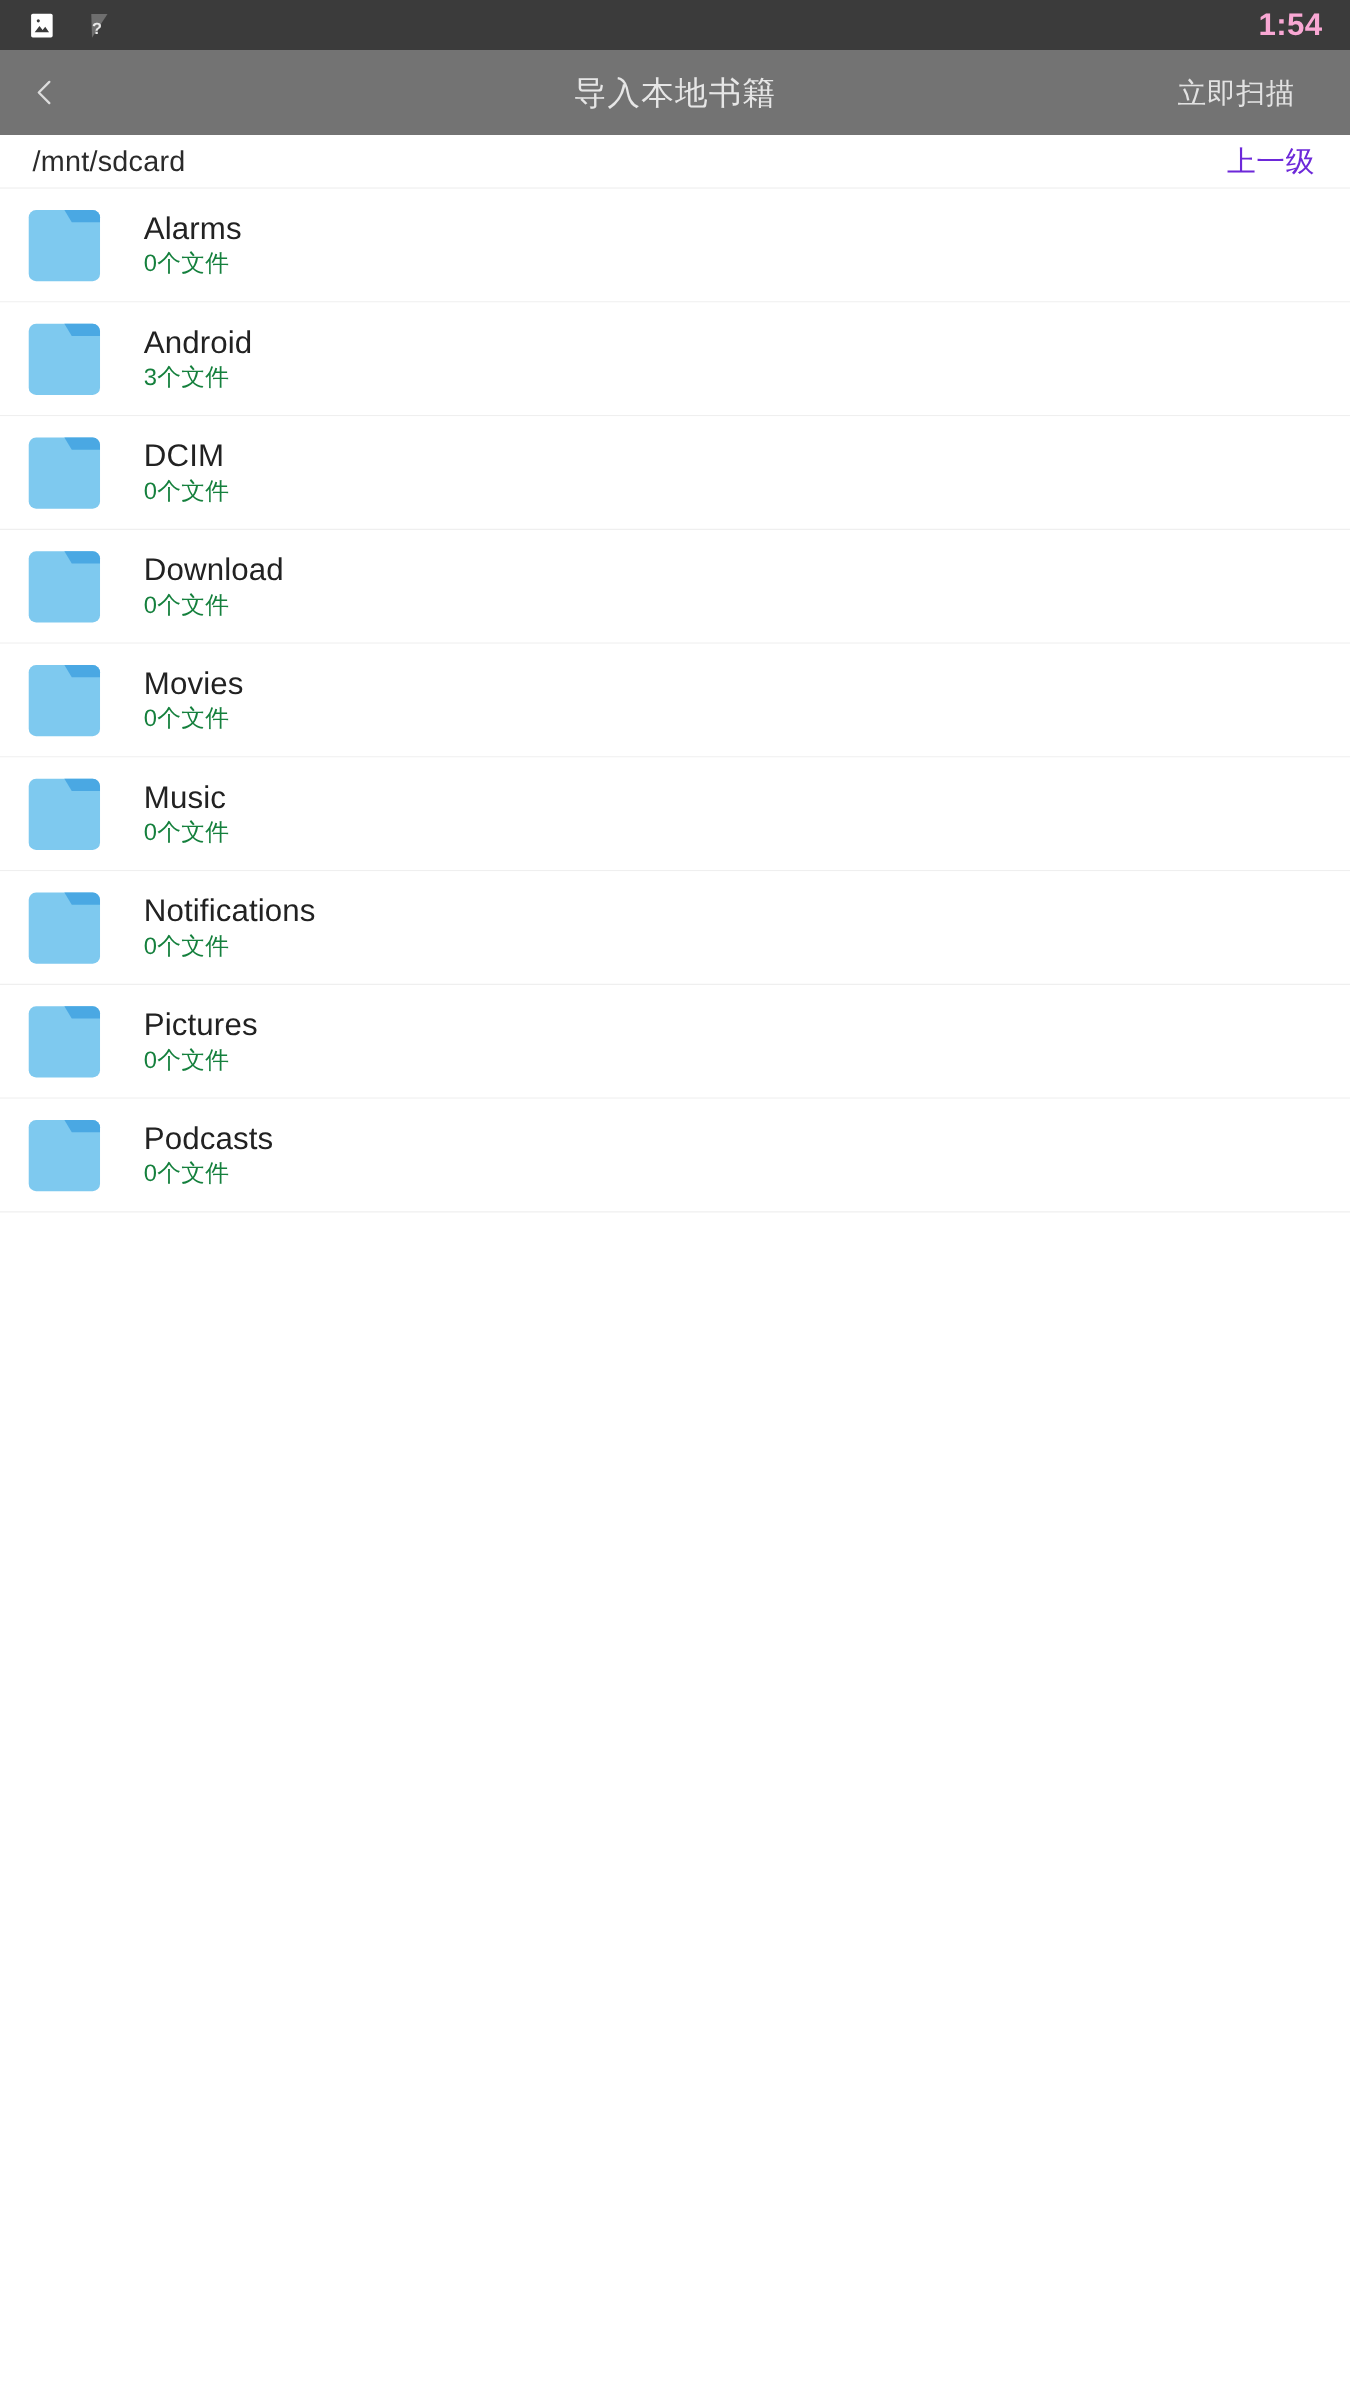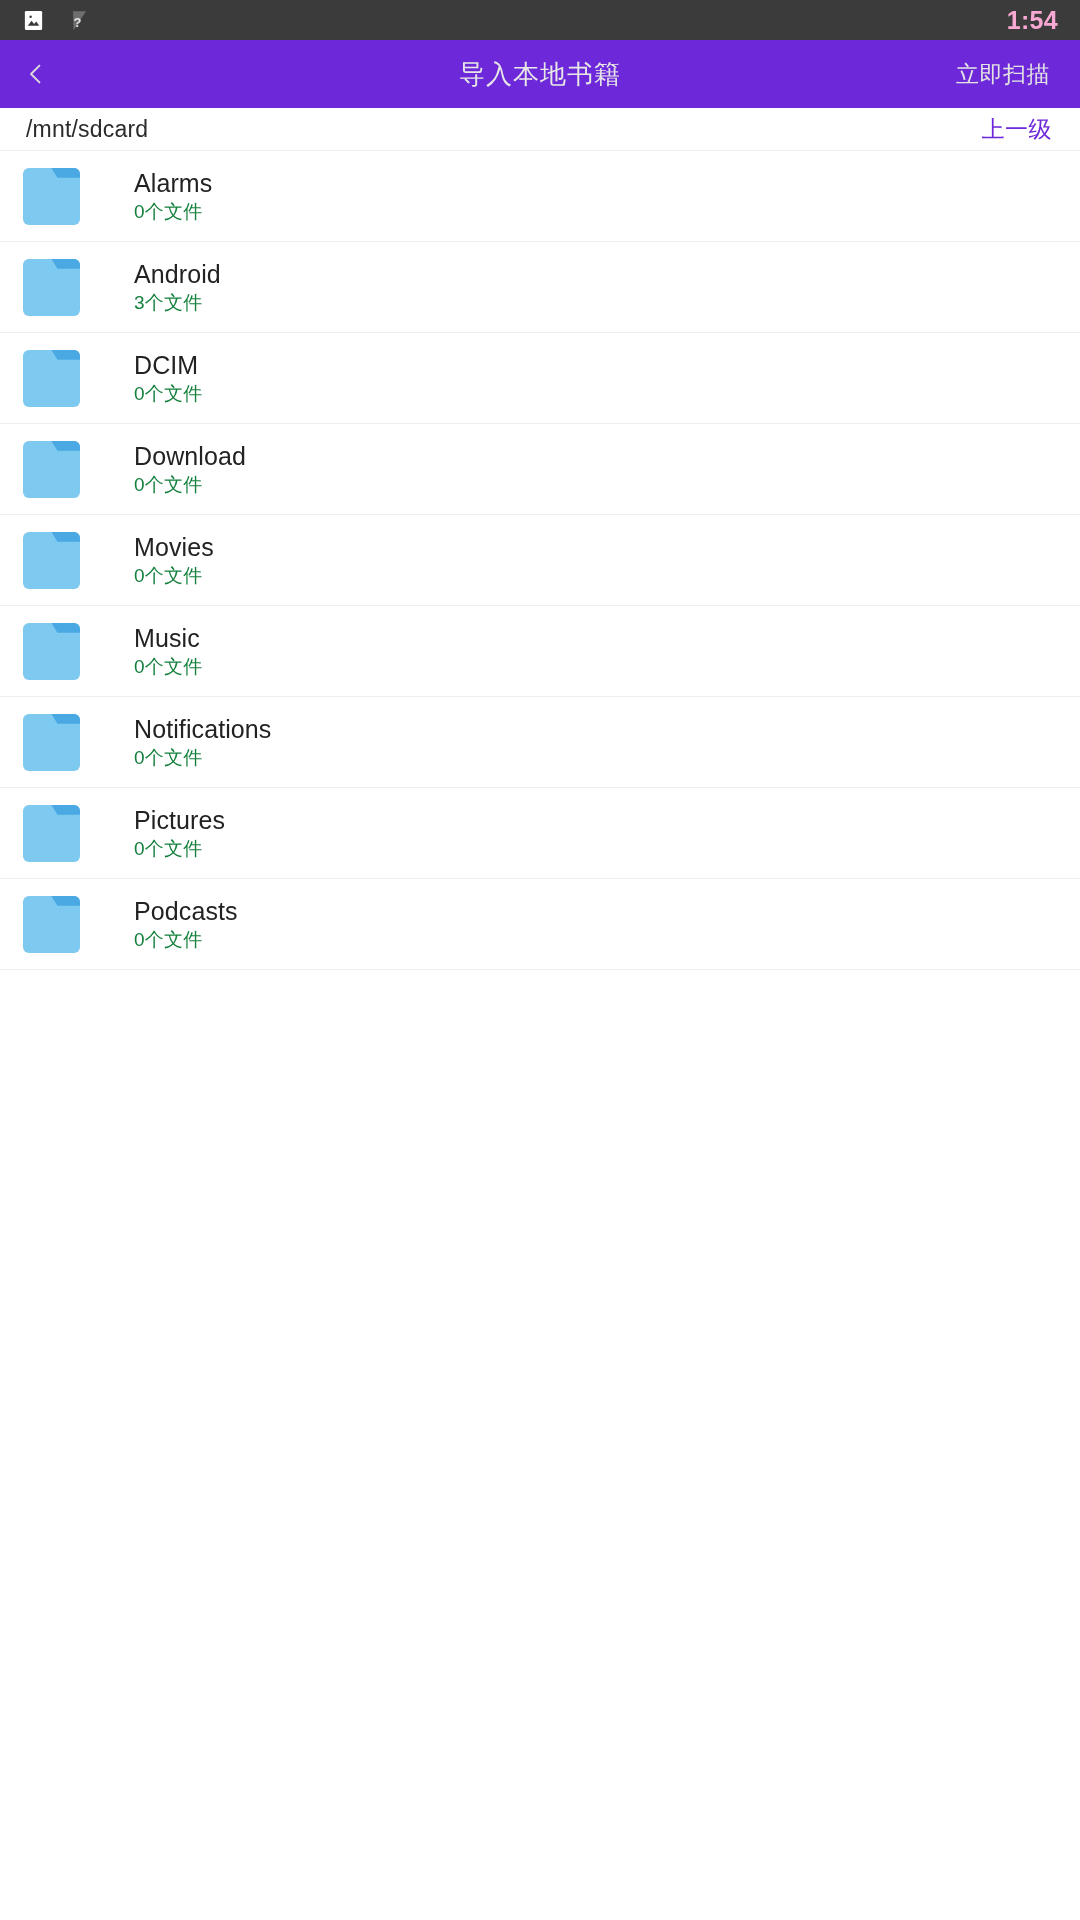--- a/index.html
+++ b/index.html
@@ -57,21 +57,21 @@
   }
   .icon-wifi-unknown {
     width: 28px;
     height: 23px;
     display: block;
   }
 
   
   .app-bar {
     height: 68px;
-    background: #6d28d9;
+    background: #737373;
     display: flex;
     align-items: center;
     position: relative;
     flex: 0 0 auto;
     box-sizing: border-box;
   }
   .back-btn {
     width: 72px;
     height: 68px;
     display: flex;
@@ -93,21 +93,21 @@
     left: 0;
     right: 0;
     text-align: center;
     color: #e6e6e6;
     font-size: 26px;
     letter-spacing: 1px;
     pointer-events: none;
   }
   .scan-btn {
     margin-left: auto;
-    margin-right: 26px;
+    margin-right: 40px;
     color: #e2e2e2;
     font-size: 23px;
     letter-spacing: 0.5px;
     background: transparent;
     border: 0;
     padding: 8px 4px;
     cursor: pointer;
     font-family: inherit;
     z-index: 2;
   }
@@ -156,21 +156,21 @@
     background: #ffffff;
     cursor: pointer;
   }
   .folder-icon {
     width: 59px;
     height: 59px;
     flex: 0 0 auto;
     display: block;
   }
   .file-texts {
-    margin-left: 53px;
+    margin-left: 34px;
     display: flex;
     flex-direction: column;
     justify-content: center;
     gap: 6px;
     min-width: 0;
   }
   .file-name {
     color: #222222;
     font-size: 25px;
     line-height: 1.05;

